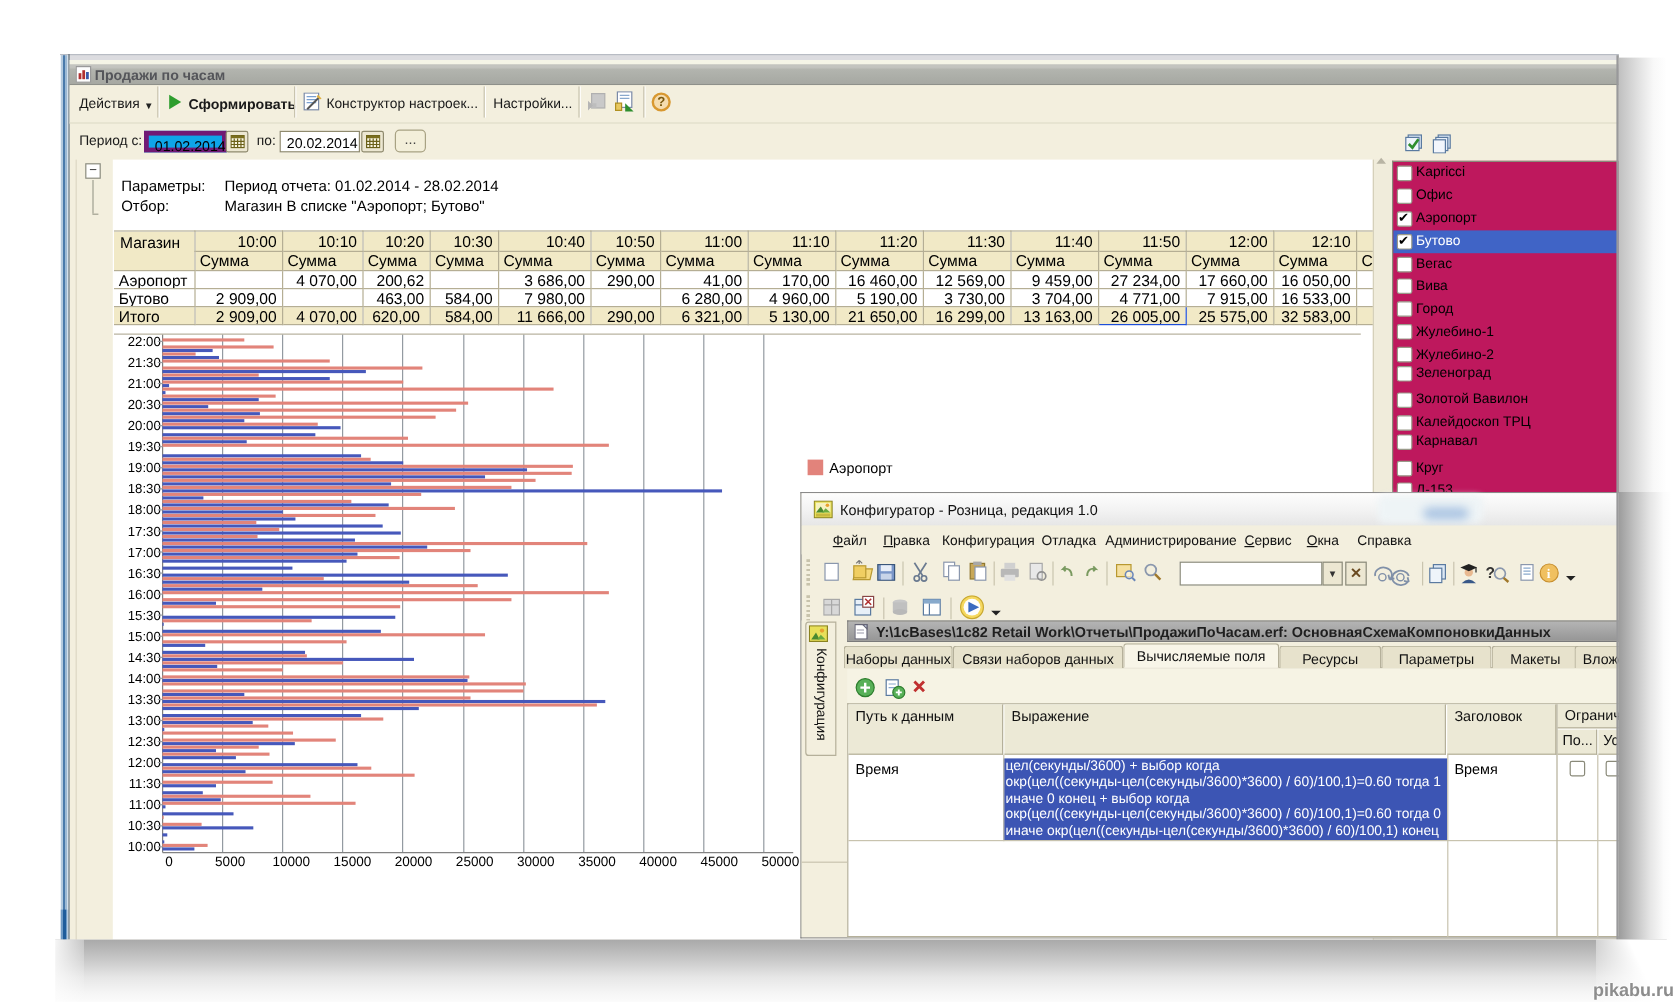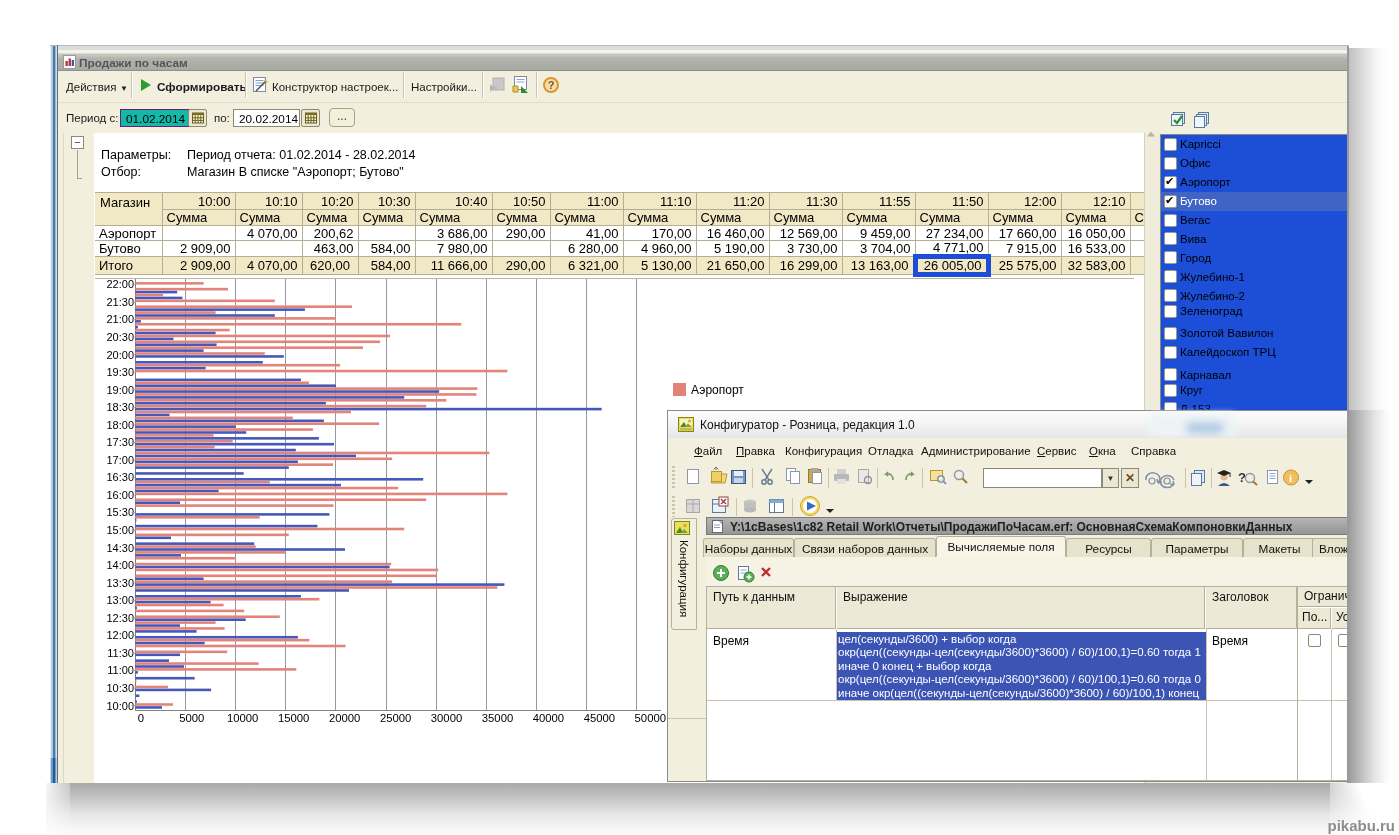--- a/index.html
+++ b/index.html
@@ -56,21 +56,21 @@
 <svg class="abs" style="left:512px;top:76px" width="18" height="18">
     <rect x="2.5" y="0.5" width="12" height="13" fill="#fff" stroke="#7a8aa8"></rect>
     <line x1="4.5" y1="3.5" x2="12.5" y2="3.5" stroke="#88a8cc"></line>
     <line x1="4.5" y1="6" x2="12.5" y2="6" stroke="#88a8cc"></line>
     <polygon points="1,10 6,10 6,16 1,16" fill="#e8c860" stroke="#b09020"></polygon>
     <polygon points="9,10 16,17 9,17" fill="#2e8e2e"></polygon>
   </svg>
 <div class="abs sep" style="left:536px;top:72px;height:26px"></div>
 <div class="abs" style="left:543px;top:77px;width:16px;height:16px;border-radius:50%;background:#f5ddb0;border:2px solid #d89830;font-size:11px;font-weight:bold;color:#7a5a10;text-align:center;line-height:13px">?</div>
 <span class="abs" style="left:66px;top:112px;font-size:11.5px;color:#1a1a1a">Период с:</span>
-<div class="abs" style="left:120px;top:109px;width:69px;height:18px;background:#14b8a6;border:1px solid #701a75;font-size:11.8px;color:#000;padding:2px 0 0 5px">01.02.2014</div>
+<div class="abs" style="left:120px;top:109px;width:69px;height:18px;background:#0ea5e9;border:4px solid #701a75;font-size:11.8px;color:#000;padding:2px 0 0 5px">01.02.2014</div>
 <div class="abs" style="left:188px;top:109px;width:19px;height:18px;background:#ece7d2;border:1px solid #8f8a6e;border-radius:2px"><svg width="12" height="12" style="margin:2px 0 0 3px">
       <rect x="0.5" y="1" width="11" height="10" fill="#f8f4e0" stroke="#6a6018"></rect>
       <rect x="0.5" y="1" width="11" height="2.2" fill="#7a6e1e"></rect>
       <g stroke="#6a6018">
         <line x1="3.2" y1="3.5" x2="3.2" y2="11"></line>
         <line x1="6" y1="3.5" x2="6" y2="11"></line>
         <line x1="8.8" y1="3.5" x2="8.8" y2="11"></line>
         <line x1="0.5" y1="5.8" x2="11.5" y2="5.8"></line>
         <line x1="0.5" y1="8.4" x2="11.5" y2="8.4"></line>
       </g>
@@ -123,21 +123,21 @@
         <td style="border:1px solid #b5ae94;background:#f1e9c6;text-align:right;padding:0 4px;overflow:hidden">10:00</td>
         <td style="border:1px solid #b5ae94;background:#f1e9c6;text-align:right;padding:0 4px;overflow:hidden">10:10</td>
         <td style="border:1px solid #b5ae94;background:#f1e9c6;text-align:right;padding:0 4px;overflow:hidden">10:20</td>
         <td style="border:1px solid #b5ae94;background:#f1e9c6;text-align:right;padding:0 4px;overflow:hidden">10:30</td>
         <td style="border:1px solid #b5ae94;background:#f1e9c6;text-align:right;padding:0 4px;overflow:hidden">10:40</td>
         <td style="border:1px solid #b5ae94;background:#f1e9c6;text-align:right;padding:0 4px;overflow:hidden">10:50</td>
         <td style="border:1px solid #b5ae94;background:#f1e9c6;text-align:right;padding:0 4px;overflow:hidden">11:00</td>
         <td style="border:1px solid #b5ae94;background:#f1e9c6;text-align:right;padding:0 4px;overflow:hidden">11:10</td>
         <td style="border:1px solid #b5ae94;background:#f1e9c6;text-align:right;padding:0 4px;overflow:hidden">11:20</td>
         <td style="border:1px solid #b5ae94;background:#f1e9c6;text-align:right;padding:0 4px;overflow:hidden">11:30</td>
-        <td style="border:1px solid #b5ae94;background:#f1e9c6;text-align:right;padding:0 4px;overflow:hidden">11:55</td>
+        <td style="border:1px solid #b5ae94;background:#f1e9c6;text-align:right;padding:0 4px;overflow:hidden">11:40</td>
         <td style="border:1px solid #b5ae94;background:#f1e9c6;text-align:right;padding:0 4px;overflow:hidden">11:50</td>
         <td style="border:1px solid #b5ae94;background:#f1e9c6;text-align:right;padding:0 4px;overflow:hidden">12:00</td>
         <td style="border:1px solid #b5ae94;background:#f1e9c6;text-align:right;padding:0 4px;overflow:hidden">12:10</td>
         <td style="border:1px solid #b5ae94;background:#f1e9c6;text-align:right;padding:0 4px;overflow:hidden"></td>
       </tr>
       <tr style="height:16px">
         <td style="border:1px solid #b5ae94;background:#f1e9c6;text-align:left;padding:0 4px;overflow:hidden">Сумма</td>
         <td style="border:1px solid #b5ae94;background:#f1e9c6;text-align:left;padding:0 4px;overflow:hidden">Сумма</td>
         <td style="border:1px solid #b5ae94;background:#f1e9c6;text-align:left;padding:0 4px;overflow:hidden">Сумма</td>
         <td style="border:1px solid #b5ae94;background:#f1e9c6;text-align:left;padding:0 4px;overflow:hidden">Сумма</td>
@@ -195,21 +195,21 @@
         <td style="border:1px solid #b5ae94;background:#f1e9c6;text-align:right;padding:0 4px;overflow:hidden;white-space:nowrap">4 070,00</td>
         <td style="border:1px solid #b5ae94;background:#f1e9c6;text-align:center;padding:0 4px;overflow:hidden;white-space:nowrap">620,00</td>
         <td style="border:1px solid #b5ae94;background:#f1e9c6;text-align:right;padding:0 4px;overflow:hidden;white-space:nowrap">584,00</td>
         <td style="border:1px solid #b5ae94;background:#f1e9c6;text-align:right;padding:0 4px;overflow:hidden;white-space:nowrap">11 666,00</td>
         <td style="border:1px solid #b5ae94;background:#f1e9c6;text-align:right;padding:0 4px;overflow:hidden;white-space:nowrap">290,00</td>
         <td style="border:1px solid #b5ae94;background:#f1e9c6;text-align:right;padding:0 4px;overflow:hidden;white-space:nowrap">6 321,00</td>
         <td style="border:1px solid #b5ae94;background:#f1e9c6;text-align:right;padding:0 4px;overflow:hidden;white-space:nowrap">5 130,00</td>
         <td style="border:1px solid #b5ae94;background:#f1e9c6;text-align:right;padding:0 4px;overflow:hidden;white-space:nowrap">21 650,00</td>
         <td style="border:1px solid #b5ae94;background:#f1e9c6;text-align:right;padding:0 4px;overflow:hidden;white-space:nowrap">16 299,00</td>
         <td style="border:1px solid #b5ae94;background:#f1e9c6;text-align:right;padding:0 4px;overflow:hidden;white-space:nowrap">13 163,00</td>
-        <td style="border:5px solid #1d4ed8;background:#f1e9c6;text-align:right;padding:0 4px;overflow:hidden;white-space:nowrap">26 005,00</td>
+        <td style="border:1px solid #1d4ed8;background:#f1e9c6;text-align:right;padding:0 4px;overflow:hidden;white-space:nowrap">26 005,00</td>
         <td style="border:1px solid #b5ae94;background:#f1e9c6;text-align:right;padding:0 4px;overflow:hidden;white-space:nowrap">25 575,00</td>
         <td style="border:1px solid #b5ae94;background:#f1e9c6;text-align:right;padding:0 4px;overflow:hidden;white-space:nowrap">32 583,00</td>
         <td style="border:1px solid #b5ae94;background:#f1e9c6;text-align:right;padding:0 4px;overflow:hidden;white-space:nowrap"></td>
       </tr>
     </tbody>
   </table>
 <svg width="1140" height="730" style="position:absolute;left:0;top:0" font-family="Liberation Sans, sans-serif">
     <line x1="135.5" y1="278.5" x2="135.5" y2="710.5" stroke="#7e7e7e" stroke-width="1"></line>
     <line x1="185.5" y1="278.5" x2="185.5" y2="710.5" stroke="#939aa1" stroke-width="1"></line>
     <line x1="235.5" y1="278.5" x2="235.5" y2="710.5" stroke="#939aa1" stroke-width="1"></line>
@@ -416,21 +416,21 @@
 <svg class="abs" style="left:1170px;top:111px" width="17" height="17">
     <rect x="3.5" y="1.5" width="11" height="11" fill="#dce8f4" stroke="#5a7aa0"></rect>
     <rect x="1.5" y="3.5" width="11" height="11" fill="#eef4fa" stroke="#5a7aa0"></rect>
     <path d="M4 9 L7 12 L12 5" stroke="#2e8e2e" stroke-width="2.2" fill="none"></path>
   </svg>
 <svg class="abs" style="left:1193px;top:111px" width="17" height="17">
     <rect x="5.5" y="1.5" width="10" height="11" fill="#dce8f4" stroke="#5a7aa0"></rect>
     <rect x="3.5" y="3.5" width="10" height="11" fill="#e6eef8" stroke="#5a7aa0"></rect>
     <rect x="1.5" y="5.5" width="10" height="11" fill="#f2f6fc" stroke="#5a7aa0"></rect>
   </svg>
-<div class="abs" style="left:1160px;top:134px;width:189px;height:350px;background:#1d4ed8;border:1px solid #8a8a7a;border-right:0;overflow:hidden;font-size:11.5px">
+<div class="abs" style="left:1160px;top:134px;width:189px;height:350px;background:#be185d;border:1px solid #8a8a7a;border-right:0;overflow:hidden;font-size:11.5px">
     <div style="position:relative;height:18.9px;display:flex;align-items:center">
       <span style="position:relative;display:inline-block;width:13px;height:13px;background:#fff;border:1px solid #9a9a8a;border-radius:2px;margin:0 3px 0 3px"></span>
       <span style="white-space:nowrap">Kapricci</span>
     </div>
     <div style="position:relative;height:18.9px;display:flex;align-items:center">
       <span style="position:relative;display:inline-block;width:13px;height:13px;background:#fff;border:1px solid #9a9a8a;border-radius:2px;margin:0 3px 0 3px"></span>
       <span style="white-space:nowrap">Офис</span>
     </div>
     <div style="position:relative;height:18.9px;display:flex;align-items:center">
       <span style="position:relative;display:inline-block;width:13px;height:13px;background:#fff;border:1px solid #9a9a8a;border-radius:2px;margin:0 3px 0 3px">
@@ -469,21 +469,21 @@
       <span style="white-space:nowrap">Зеленоград</span>
     </div>
     <div style="position:relative;height:18.9px;display:flex;align-items:center">
       <span style="position:relative;display:inline-block;width:13px;height:13px;background:#fff;border:1px solid #9a9a8a;border-radius:2px;margin:0 3px 0 3px"></span>
       <span style="white-space:nowrap">Золотой Вавилон</span>
     </div>
     <div style="position:relative;height:18.9px;display:flex;align-items:center">
       <span style="position:relative;display:inline-block;width:13px;height:13px;background:#fff;border:1px solid #9a9a8a;border-radius:2px;margin:0 3px 0 3px"></span>
       <span style="white-space:nowrap">Калейдоскоп ТРЦ</span>
     </div>
-    <div style="position:relative;height:18.9px;display:flex;align-items:flex-end">
+    <div style="position:relative;height:18.9px;display:flex;align-items:flex-start">
       <span style="position:relative;display:inline-block;width:13px;height:13px;background:#fff;border:1px solid #9a9a8a;border-radius:2px;margin:0 3px 0 3px"></span>
       <span style="white-space:nowrap">Карнавал</span>
     </div>
     <div style="position:relative;height:18.9px;display:flex;align-items:center">
       <span style="position:relative;display:inline-block;width:13px;height:13px;background:#fff;border:1px solid #9a9a8a;border-radius:2px;margin:0 3px 0 3px"></span>
       <span style="white-space:nowrap">Круг</span>
     </div>
     <div style="position:relative;height:18.9px;display:flex;align-items:center">
       <span style="position:relative;display:inline-block;width:13px;height:13px;background:#fff;border:1px solid #9a9a8a;border-radius:2px;margin:0 3px 0 3px"></span>
       <span style="white-space:nowrap">Д-153</span>

